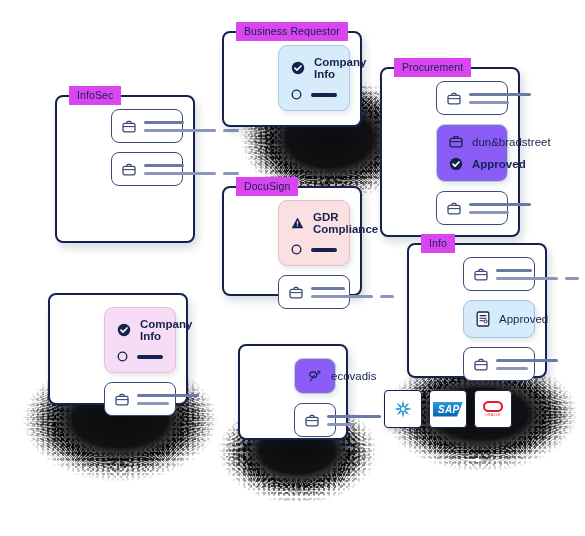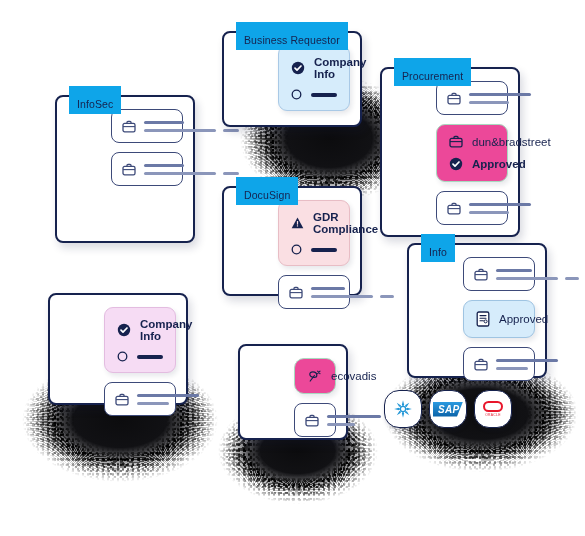--- a/index.html
+++ b/index.html
@@ -47,25 +47,25 @@
     position: absolute;
     background: #ffffff;
     border: 2px solid #16224e;
     border-radius: 8px;
     box-shadow: 3px 5px 9px rgba(20,26,60,0.16);
     z-index: 5;
   }
   .tab {
     position: absolute;
     top: -11px; left: 12px;
-    background: #0ea5e9;
+    background: #d946ef;
     color: #16224e;
     font-size: 10.5px;
     letter-spacing: .1px;
-    padding: 12px 8px 3px 8px;
+    padding: 3px 8px 3px 8px;
     white-space: nowrap;
     z-index: 7;
     line-height: 13px;
   }
   .body { padding: 12px 10px 12px 10px; display: flex; flex-direction: column; gap: 9px; margin-left: 44px; }
 
   
   .row {
     border: 1.6px solid #3d4a79;
     border-radius: 8px;
@@ -95,39 +95,39 @@
     display: flex; align-items: center; gap: 9px;
     font-size: 11.5px; color: #16224e; font-weight: 700;
   }
   .hbox .sub { display: flex; align-items: center; gap: 9px; }
   .stub { height: 4px; border-radius: 2px; background: #16224e; }
 
   .bx-blue   { background: #d6ecfb; border-color: #a9c9e6; }
   .bx-peach  { background: #fbe9cf; border-color: #e4c99e; }
   .bx-pink   { background: #fadfe3; border-color: #e8bdc5; padding-left: 12px; }
   .bx-violet { background: #f6dcf4; border-color: #e3bce0; }
-  .bx-green  { background: #ec4899; border-color: #a8d9bf; }
+  .bx-green  { background: #8b5cf6; border-color: #a8d9bf; }
   .bx-sky    { background: #d6ecfb; border-color: #9fc4e2; }
 
   
   .ico { flex: none; display: inline-flex; align-items: center; justify-content: center; }
   .ico svg { display: block; }
 
   
   .labelrow { display: flex; align-items: center; gap: 9px; font-size: 11.5px; color: #16224e; }
   .labelrow.reg { font-weight: 400; }
   .labelrow.bold { font-weight: 700; }
 
   
   .logos { position: absolute; display: flex; gap: 7px; z-index: 6; }
   .logo {
     width: 38px; height: 38px;
     background: #fff;
     border: 1.6px solid #16224e;
-    border-radius: 15px;
+    border-radius: 4px;
     display: flex; align-items: center; justify-content: center;
     box-shadow: 1px 2px 4px rgba(20,26,60,0.18);
   }
   .logo .sap {
     font-size: 10px; font-weight: 700; color: #fff; font-style: italic;
     background: linear-gradient(180deg,#2b9ae0,#0a62a8);
     padding: 2px 4px 2px 5px; letter-spacing: .3px;
     clip-path: polygon(0 0, 100% 0, 80% 100%, 0 100%);
     width: 30px; text-align: left;
   }
@@ -397,21 +397,21 @@
         <div class="bars">
           <span class="bar d" style="width:62px;"></span>
           <span class="bar" style="width:32px;"></span>
         </div>
       </div>
     </div>
   </div>
 
   <div class="card" style="left:238px;top:344px;width:110px;height:96px;">
     <div class="body">
-      <div class="hbox bx-green" style="gap:0;border-radius:10px;">
+      <div class="hbox bx-green" style="gap:0;">
         <div class="labelrow reg">
           <span class="ico">
             <svg width="15" height="14" viewBox="0 0 15 14">
                 <path d="M7.2 8.4c-2.6 0-4.4-1.3-4.4-3.2 0-1.3 1.2-2.3 3-2.3 2.3 0 4 1.6 4 3.6 0 1.1-1 1.9-2.6 1.9z" fill="none" stroke="#16224e" stroke-width="1.2"></path>
                 <path d="M7.4 6.5 3.2 12" stroke="#16224e" stroke-width="1.2" stroke-linecap="round"></path>
                 <path d="M10.6 2.2 13 4.6M13 2.2l-2.4 2.4" stroke="#16224e" stroke-width="1.1" stroke-linecap="round"></path>
               </svg>
           </span>
           <span>ecovadis</span>
         </div>

